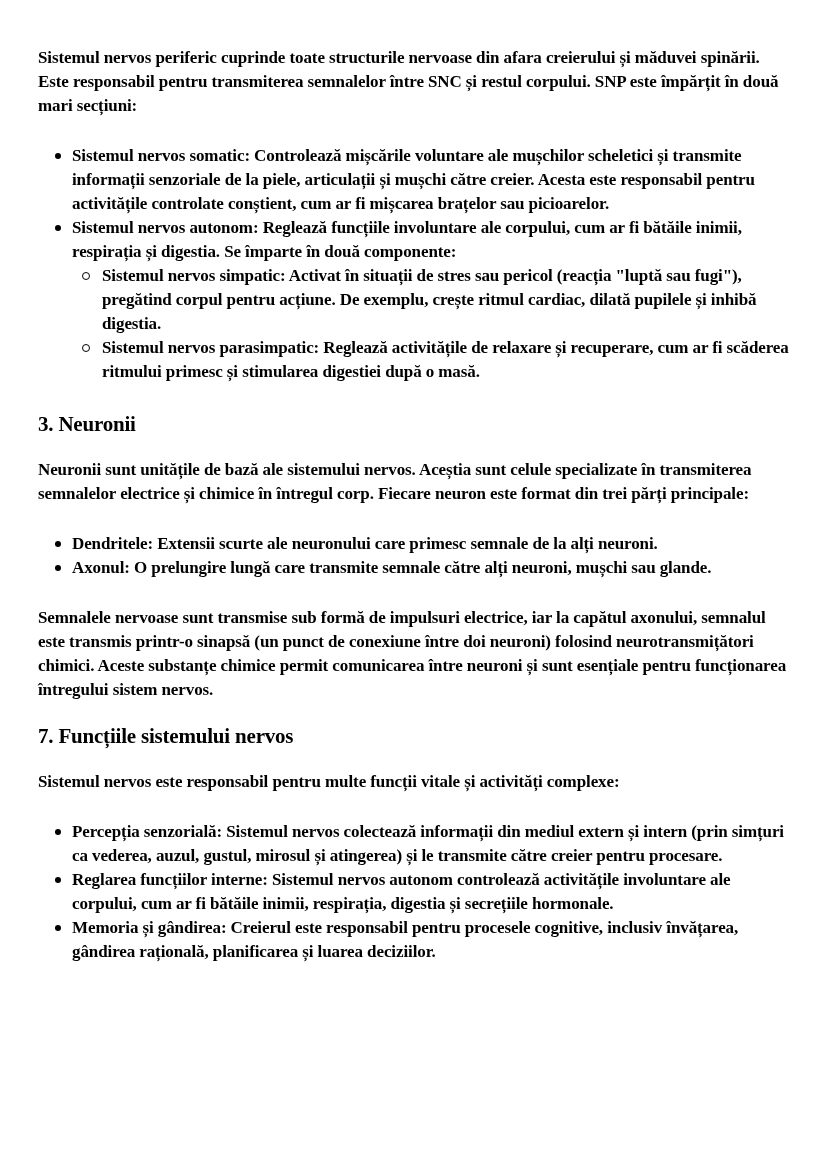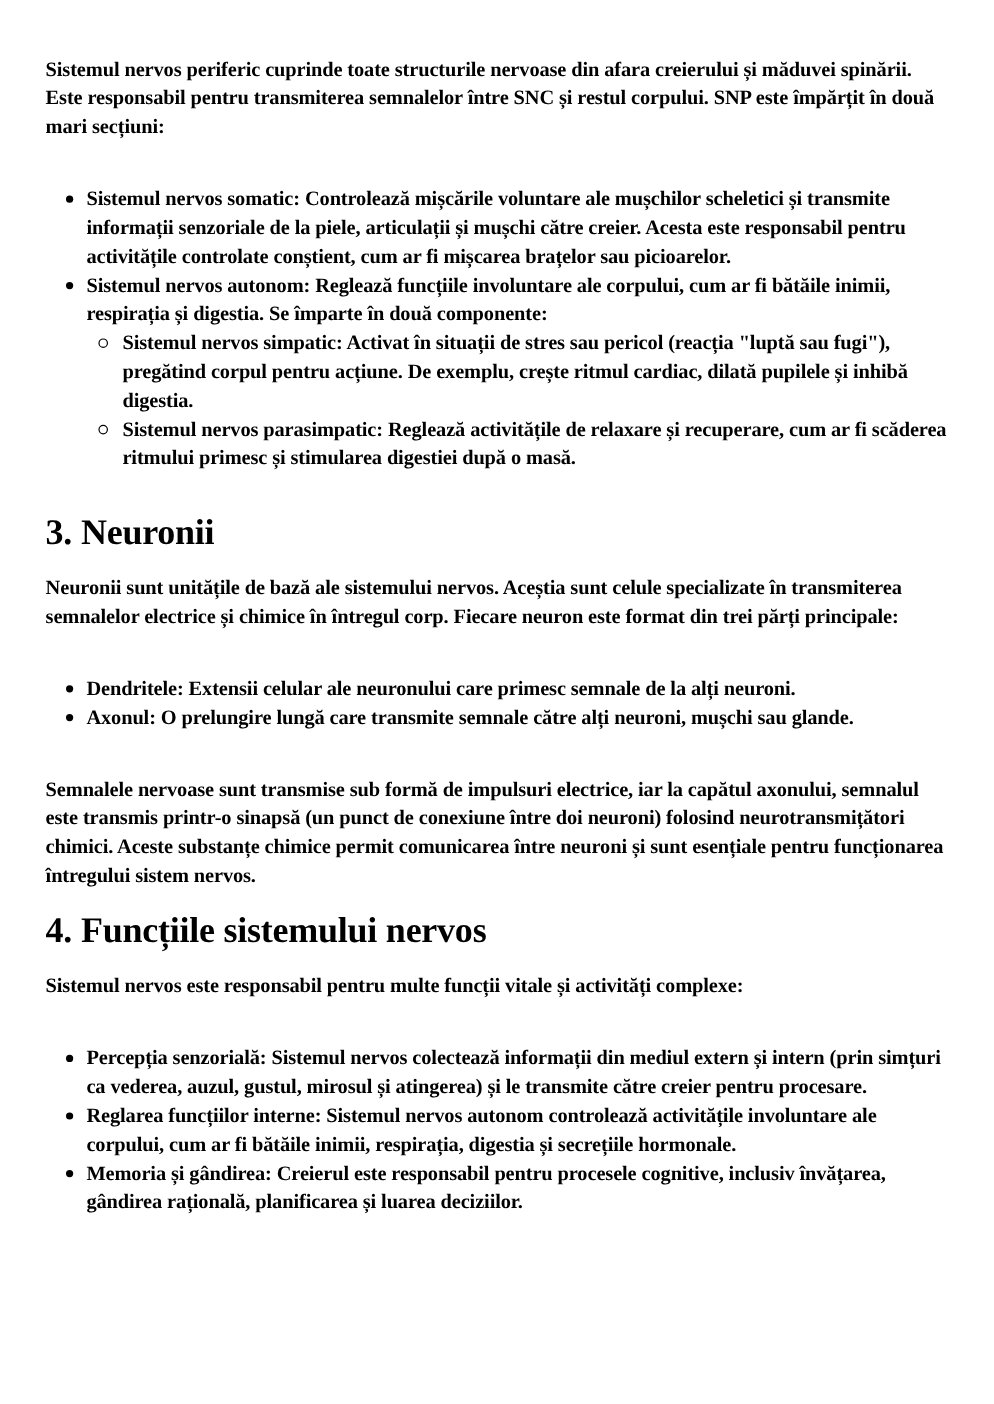--- a/index.html
+++ b/index.html
@@ -25,29 +25,29 @@
     line-height: 24px;
     letter-spacing: -0.1px;
   }
   .page p {
     margin: 20px 0;
   }
   .page p.first {
     margin-top: 0;
   }
   h2.section-heading {
-    font-size: 30px;
+    font-size: 21px;
     line-height: 28px;
     margin: 16px 0 20px 0;
     font-weight: 700;
     letter-spacing: -0.2px;
   }
   ul.blist {
     list-style: none;
-    margin: 36px 0;
+    margin: 26px 0;
     padding: 0 0 0 34px;
   }
   ul.blist li {
     position: relative;
     margin: 0;
   }
   ul.sublist {
     list-style: none;
     margin: 0;
     padding: 0 0 0 30px;
@@ -102,31 +102,31 @@
     </li>
   </ul>
 
   <h2 class="section-heading">3. Neuronii</h2>
 
   <p>Neuronii sunt unitățile de bază ale sistemului nervos. Aceștia sunt celule specializate în transmiterea semnalelor electrice și chimice în întregul corp. Fiecare neuron este format din trei părți principale:</p>
 
   <ul class="blist">
     <li>
       <span class="marker-disc"></span>
-      <span>Dendritele: Extensii celular ale neuronului care primesc semnale de la alți neuroni.</span>
+      <span>Dendritele: Extensii scurte ale neuronului care primesc semnale de la alți neuroni.</span>
     </li>
     <li>
       <span class="marker-disc"></span>
       <span>Axonul: O prelungire lungă care transmite semnale către alți neuroni, mușchi sau glande.</span>
     </li>
   </ul>
 
   <p>Semnalele nervoase sunt transmise sub formă de impulsuri electrice, iar la capătul axonului, semnalul este transmis printr-o sinapsă (un punct de conexiune între doi neuroni) folosind neurotransmițători chimici. Aceste substanțe chimice permit comunicarea între neuroni și sunt esențiale pentru funcționarea întregului sistem nervos.</p>
 
-  <h2 class="section-heading">4. Funcțiile sistemului nervos</h2>
+  <h2 class="section-heading">7. Funcțiile sistemului nervos</h2>
 
   <p>Sistemul nervos este responsabil pentru multe funcții vitale și activități complexe:</p>
 
   <ul class="blist">
     <li>
       <span class="marker-disc"></span>
       <span>Percepția senzorială: Sistemul nervos colectează informații din mediul extern și intern (prin simțuri ca vederea, auzul, gustul, mirosul și atingerea) și le transmite către creier pentru procesare.</span>
     </li>
     <li>
       <span class="marker-disc"></span>

